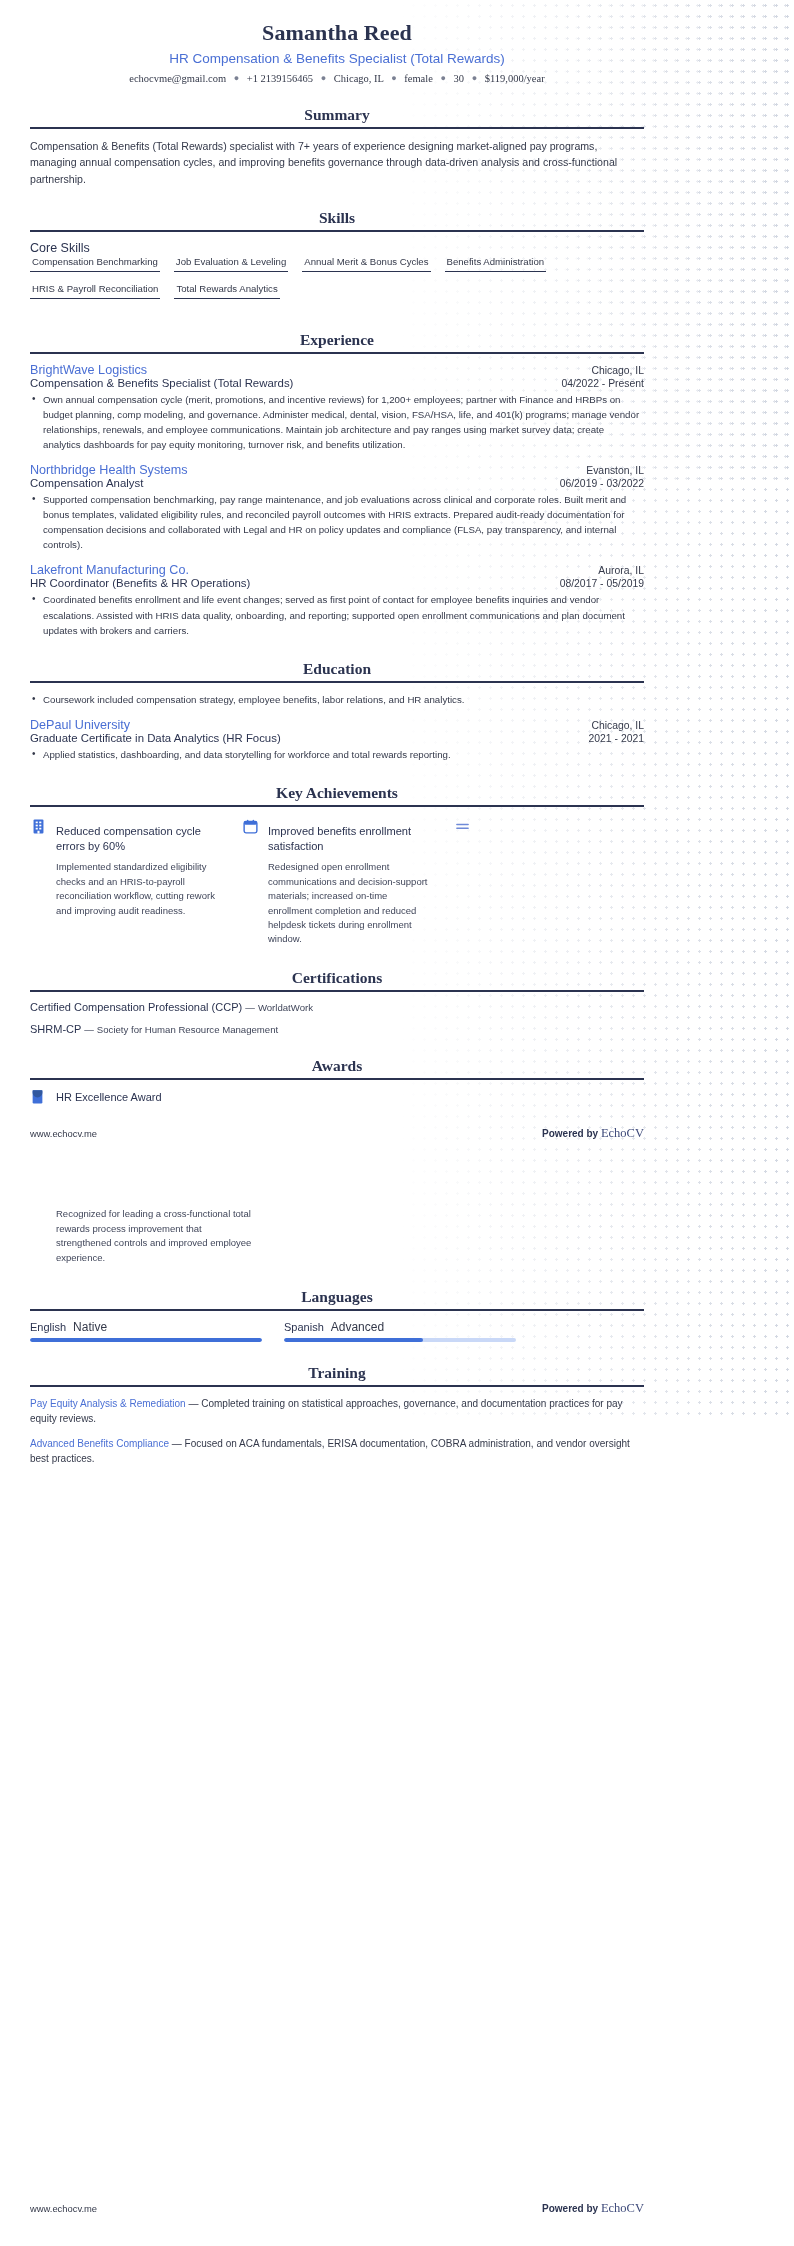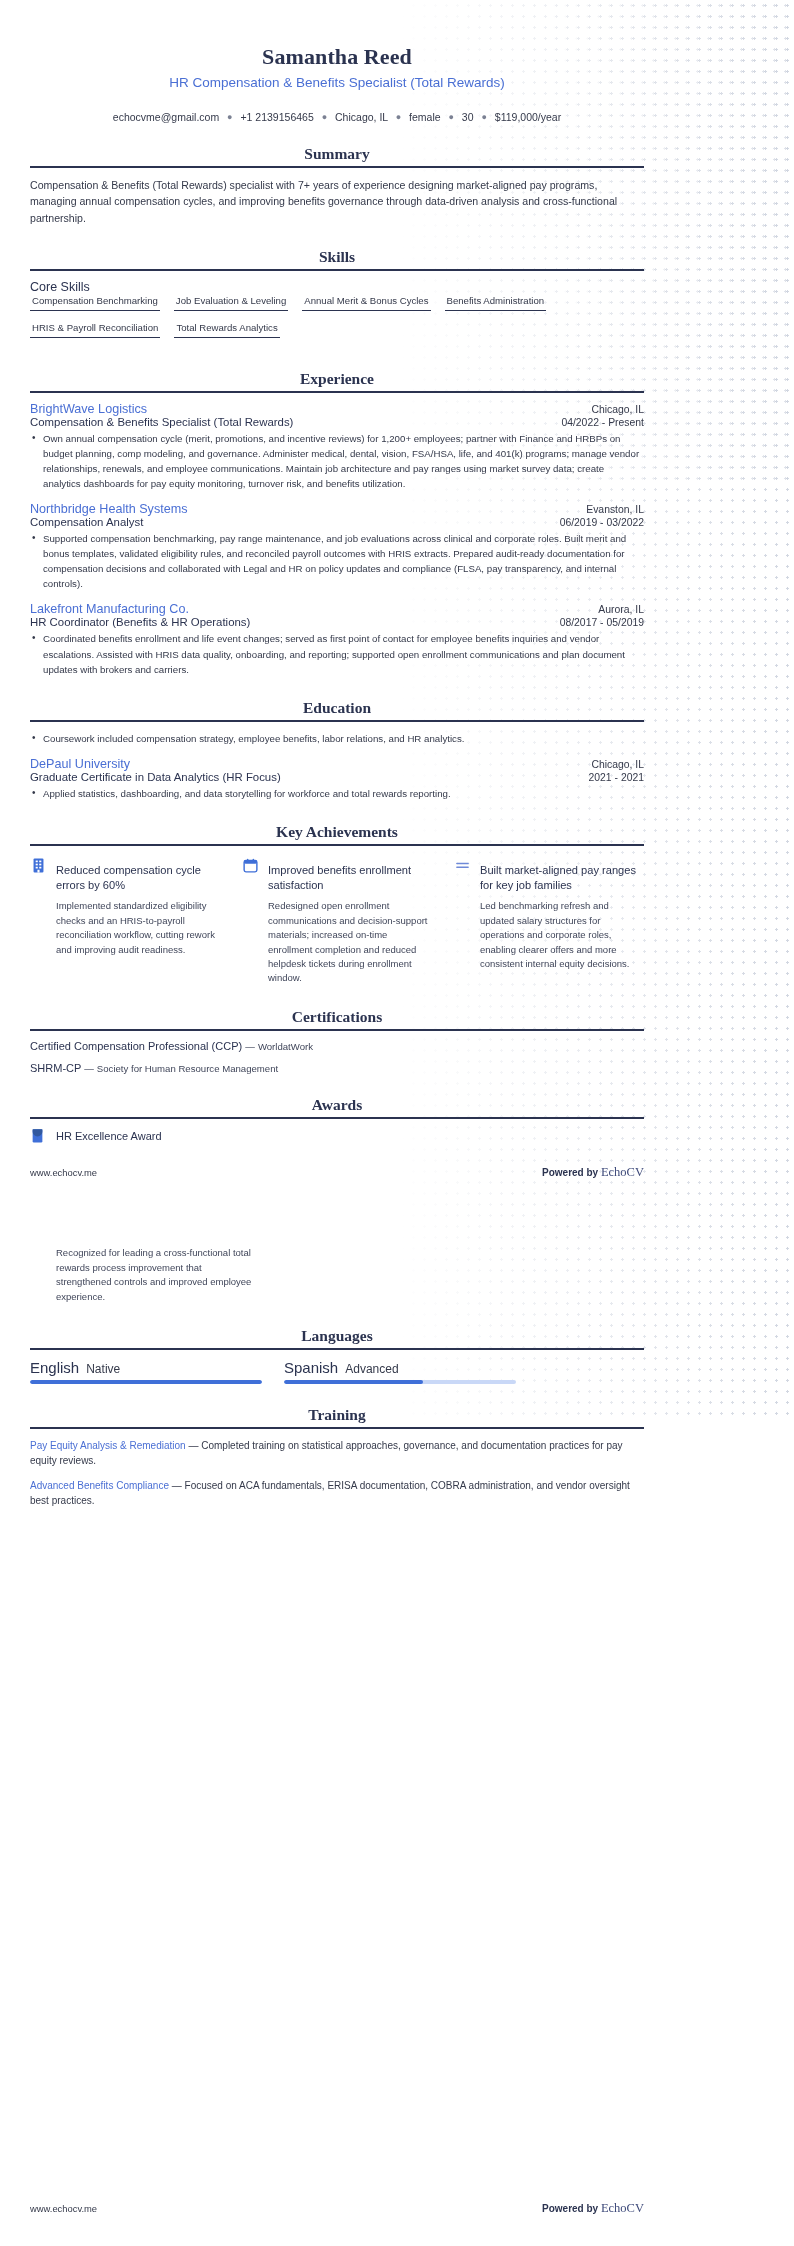--- a/index.html
+++ b/index.html
@@ -33,41 +33,42 @@
     top: 0; height: 480px; width: 300px;
     -webkit-mask-image: linear-gradient(to left, rgba(0,0,0,.6), rgba(0,0,0,0) 85%);
     mask-image: linear-gradient(to left, rgba(0,0,0,.6), rgba(0,0,0,0) 85%);
   }
 
   .page {
     position: relative;
     z-index: 1;
     width: 674px;
     min-height: 2246px;
-    padding: 36px 30px 0 30px;
+    padding: 12px 30px 0 30px;
   }
 
   
   .hdr { text-align: center; padding-top: 8px; }
   .hdr-name {
     font-family: "Liberation Serif", serif;
     font-weight: bold;
     font-size: 22px;
     color: #2b3350;
     letter-spacing: .1px;
   }
   .hdr-title {
     margin-top: 5px;
     font-size: 13.5px;
     color: #4a6fd4;
   }
   .hdr-contact {
-    margin-top: 21px;
+    margin-top: 7px;
     font-size: 10.5px;
     color: #34394a;
+    font-family: Liberation Serif, serif;
   }
   .hdr-contact .sep { color: #7b8193; margin: 0 5px; font-size: 9px; vertical-align: 1px; }
 
   
   .sect { margin-top: 22px; }
   .sect-title {
     font-family: "Liberation Serif", serif;
     font-weight: bold;
     font-size: 15.5px;
     color: #2b3350;
@@ -230,21 +231,21 @@
   }
   .lang {
     flex: 0 0 232px;
   }
   .lang-head {
     display: flex;
     align-items: baseline;
     gap: 7px;
     margin-bottom: 4px;
   }
-  .lang-name { font-size: 15px; color: #2b3350; }
+  .lang-name { font-size: 11px; color: #2b3350; }
   .lang-level { font-size: 12px; color: #34394a; }
   .lang-bar {
     height: 4px;
     background: #c9d8f7;
     border-radius: 2px;
     overflow: hidden;
   }
   .lang-bar > span {
     display: block;
     height: 100%;
@@ -430,24 +431,20 @@
         </div>
       </div>
 
       <div class="ach">
         <span class="ach-icon">
           <svg viewBox="0 0 24 24" width="17" height="17" aria-hidden="true">
             <rect x="3" y="8" width="18" height="2.2" rx="1.1" fill="#6f8ad8"></rect>
             <rect x="3" y="13.5" width="18" height="2.2" rx="1.1" fill="#6f8ad8"></rect>
           </svg>
         </span>
-        <div class="ach-body">
-          <div class="ach-title">Built market-aligned pay ranges for key job families</div>
-          <div class="ach-desc">Led benchmarking refresh and updated salary structures for operations and corporate roles, enabling clearer offers and more consistent internal equity decisions.</div>
-        </div>
       </div>
 
     </div>
   </div>
 
   <div class="sect">
     <div class="sect-title">Certifications</div>
     <div class="sect-rule"></div>
     <div class="cert-item">
       <span>Certified Compensation Professional (CCP)</span>

